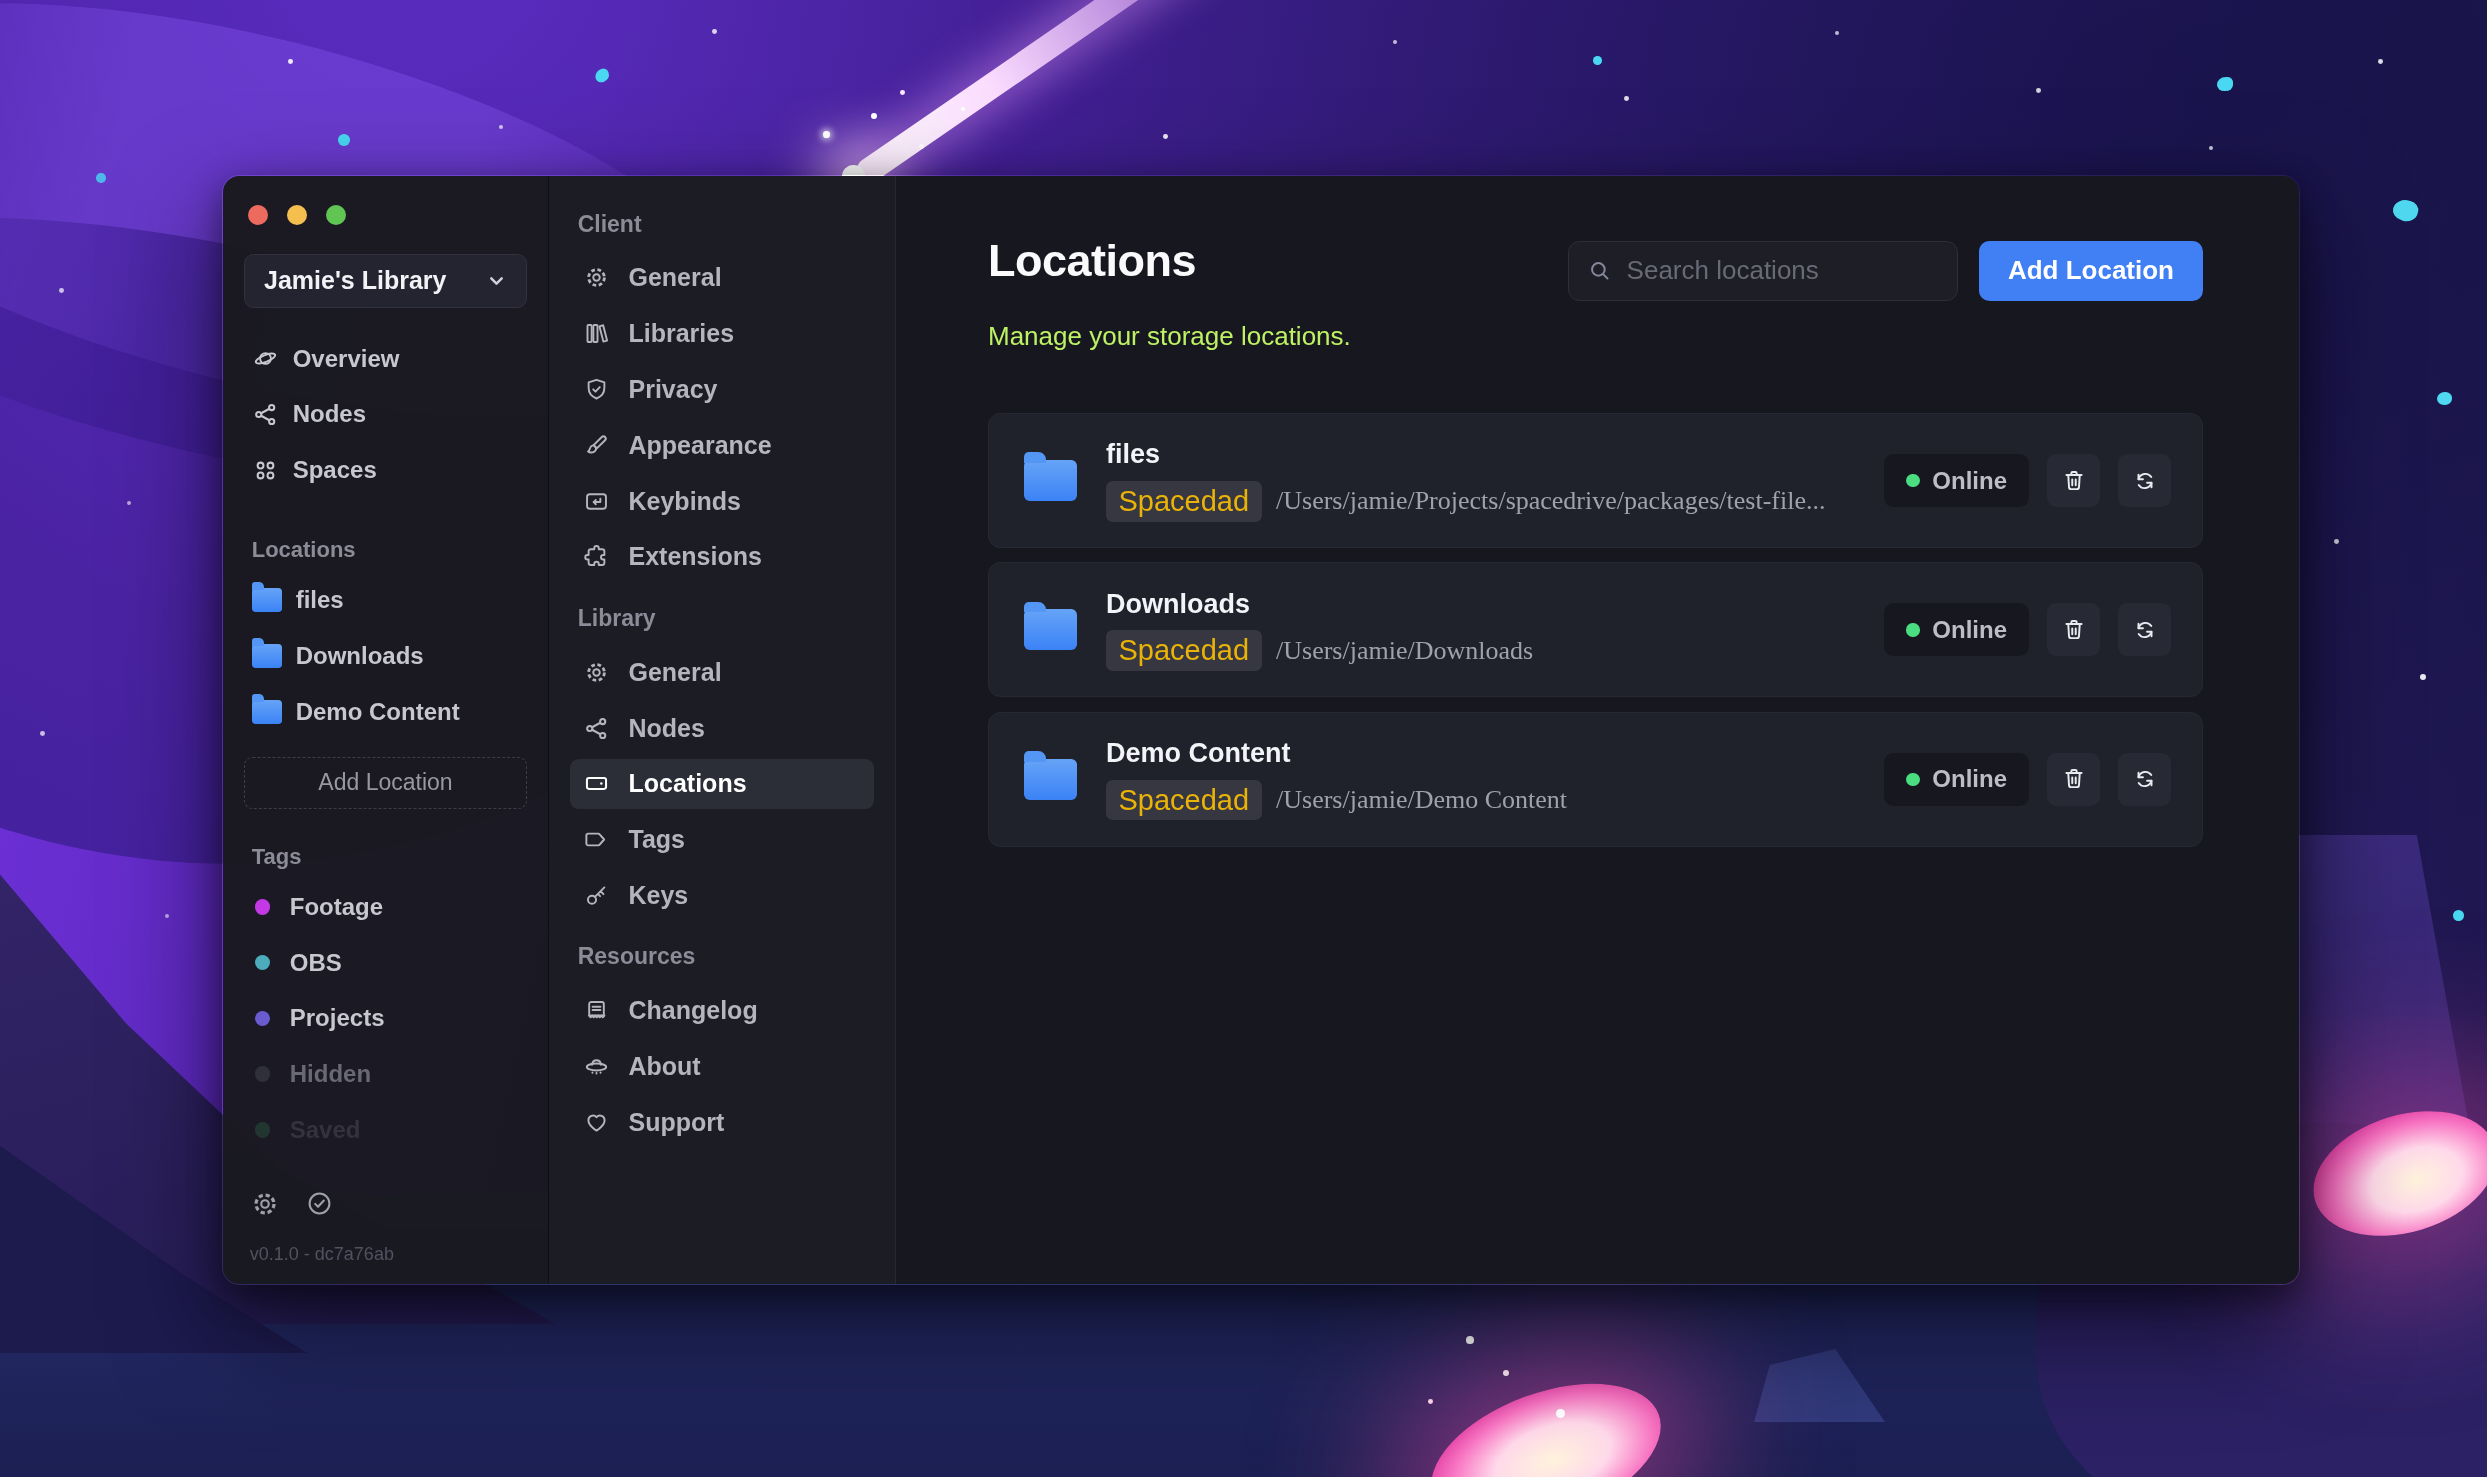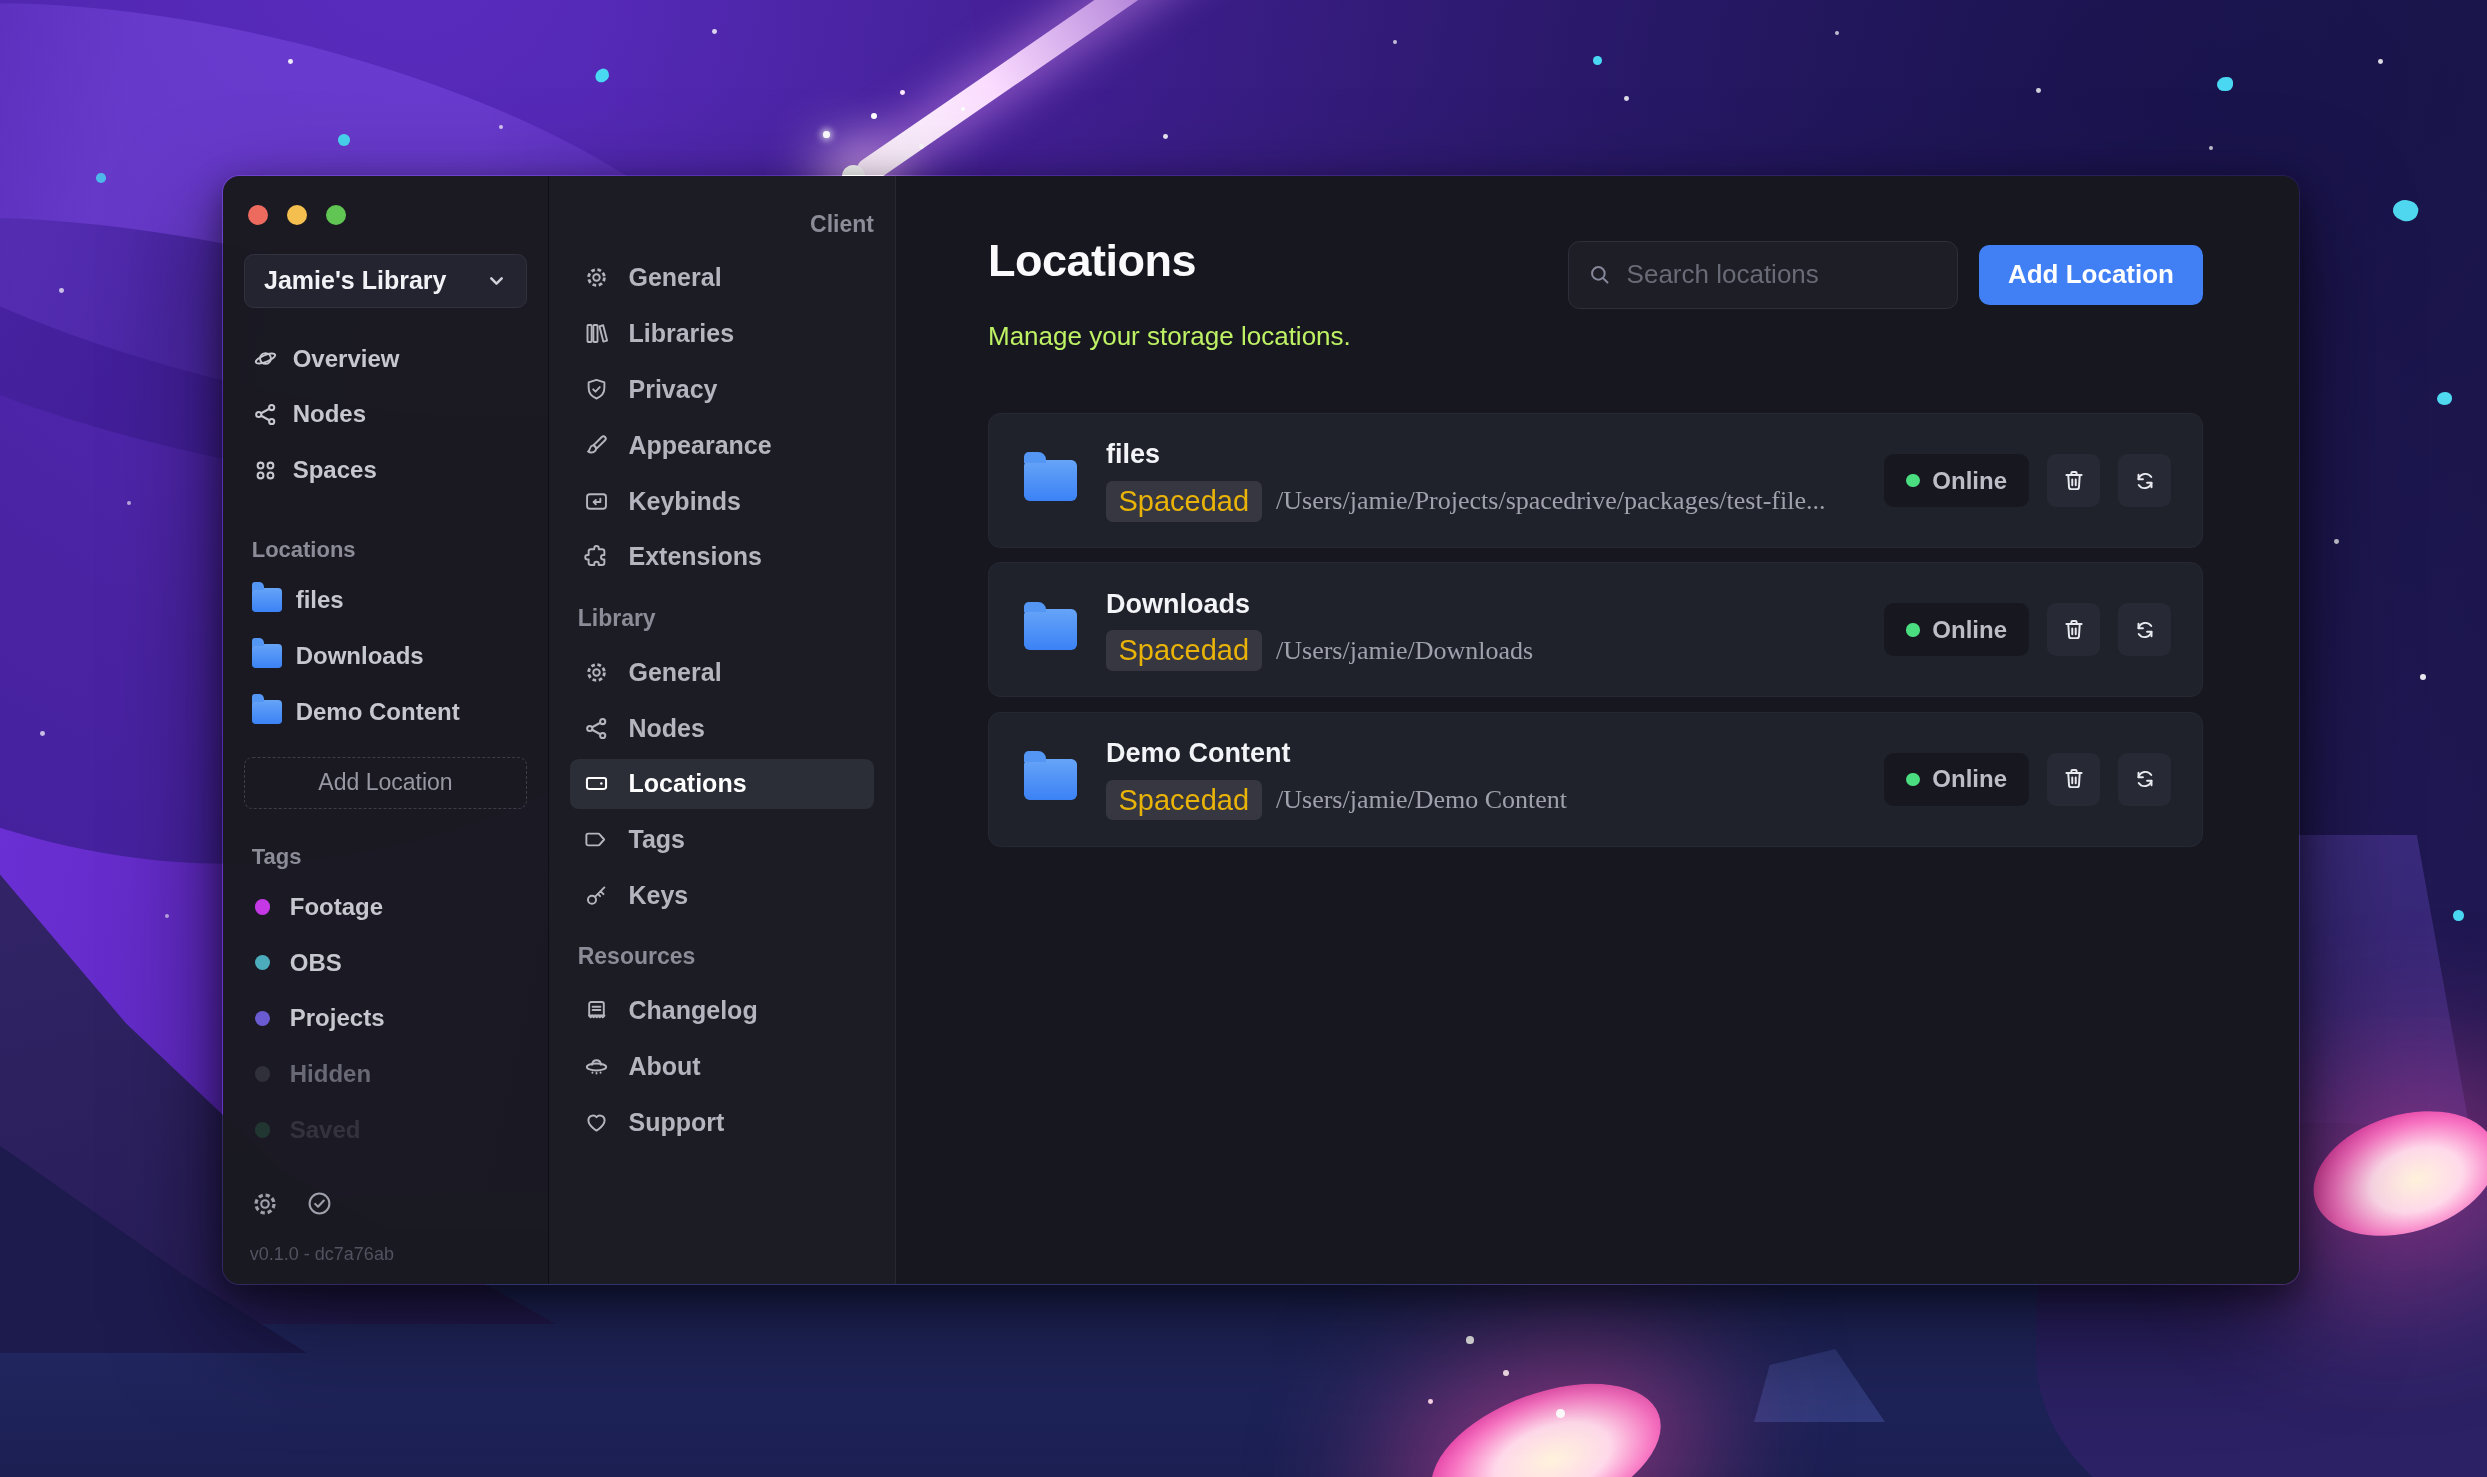--- a/index.html
+++ b/index.html
@@ -82,32 +82,32 @@
   .row-dim { color:#686974; }
   .row-dimmer { color:#474853; opacity:.75; }
   .side-footer { margin-top:auto; }
   .foot-icons { display:flex; gap:25px; padding-left:5.8px; color:#9fa0ab; }
   .foot-icons .fbtn { cursor:pointer; display:flex; }
   .version { margin-top:25px; padding-left:5.8px; font-size:18px; color:#515260; }
 
   
   .set-nav { width:347px; flex:none; background:#1c1d24; padding:23px 21px; border-right:1px solid #272831; }
   .set-hdr { margin:23px 0 15.4px 7.7px; font-size:23px; font-weight:700; color:#8b8c97; }
-  .set-hdr:first-child { margin-top:11.5px;text-align:right; }
+  .set-hdr:first-child { margin-top:11.5px; }
   .set-item { display:flex; align-items:center; gap:19px; height:50px; padding:0 12.5px; border-radius:8.6px;
     color:#b4b5bf; font-size:25px; font-weight:600; margin-bottom:5.8px; cursor:pointer; }
   .set-item.selected { background:#2b2d37; color:#ffffff; }
 
   
   .main { flex:1; background:#17181f; padding:59px 96px 0 92px; overflow:hidden; }
   .main-header { display:flex; justify-content:space-between; align-items:flex-start; }
   .page-title { font-size:45px; font-weight:800; color:#fafafc; letter-spacing:-0.5px; }
   .page-sub { margin-top:34px; font-size:26px; color:#bef264; }
   .header-actions { display:flex; gap:21px; align-items:center; margin-top:5.8px; }
-  .searchbox { width:390px; height:68px; background:#1d1e26; border:1.9px solid #2e2f3a; border-radius:11.5px;
+  .searchbox { width:390px; height:60px; background:#1d1e26; border:1.9px solid #2e2f3a; border-radius:11.5px;
     display:flex; align-items:center; padding:0 17.3px; gap:13.4px; color:#6c6e79; }
   .searchbox input { flex:1; background:transparent; border:none; outline:none; color:#e8e9ee;
     font-size:26px; font-family:"Liberation Sans", sans-serif; }
   .searchbox input::placeholder { color:#686a76; }
   .btn-primary { height:60px; padding:0 29px; background:#417ff5; border:none; border-radius:10.6px;
     color:#fff; font-size:26px; font-weight:700; cursor:pointer; font-family:"Liberation Sans", sans-serif; }
   .cards { margin-top:61px; }
   .card { height:135px; background:#20222b; border:1px solid #262833; border-radius:12.5px;
     display:flex; align-items:center; padding:0 31px 0 35px; margin-bottom:14.4px; cursor:pointer; }
   .card-info { margin-left:29px; min-width:0; }

